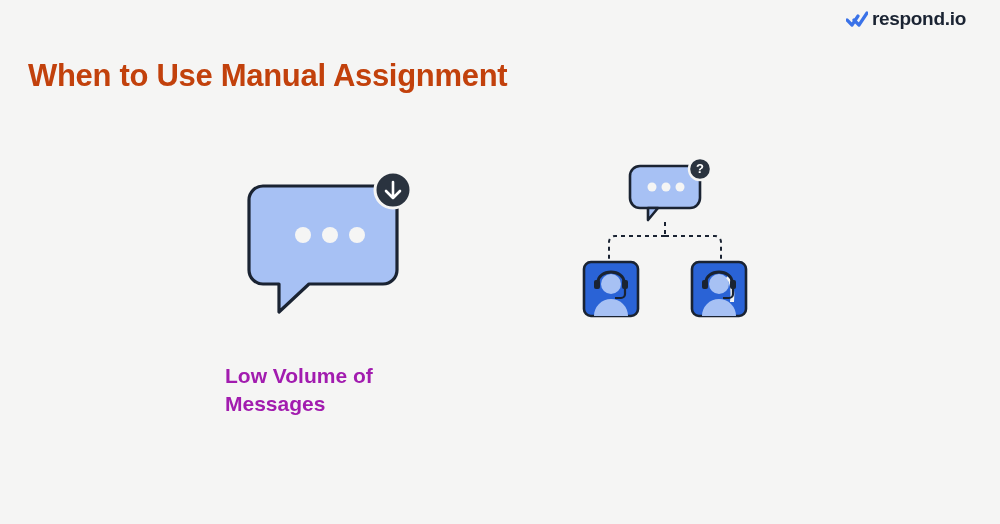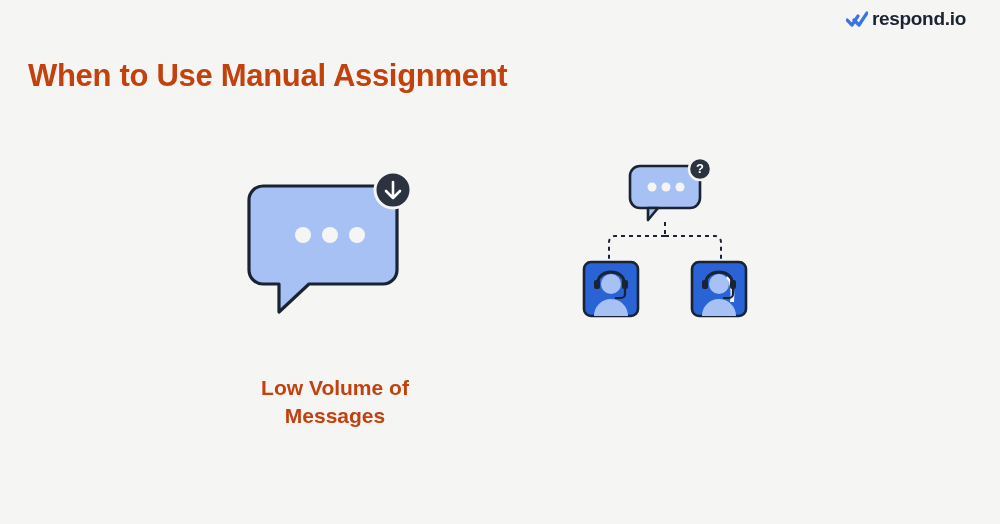--- a/index.html
+++ b/index.html
@@ -54,25 +54,24 @@
       width: 220px;
     }
     .illus {
       height: 180px;
       display: flex;
       align-items: center;
       justify-content: center;
       position: relative;
     }
     .caption {
-      margin-top: 36px;
+      margin-top: 24px;
       font-size: 21px;
       font-weight: 700;
-      color: #c2410c;
-      text-align: center;
+      color: #a21caf;
       line-height: 1.35;
     }
   </style>
 </head>
 <body>
 
 <div class="logo">
   <span class="logo-mark">
     <svg width="22" height="20" viewBox="0 0 22 20">
       <path d="M1 11 L6 16 L12 7" fill="none" stroke="#3a72e8" stroke-width="3.2" stroke-linecap="round" stroke-linejoin="round"></path>

